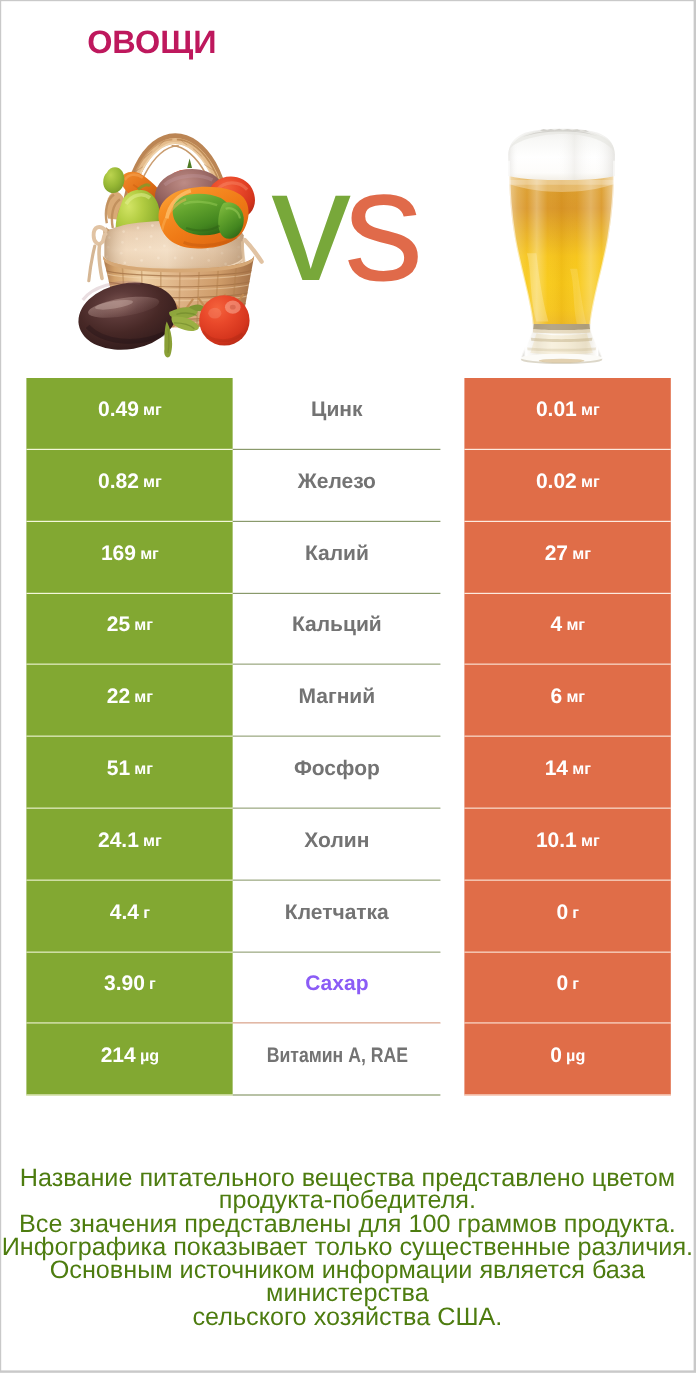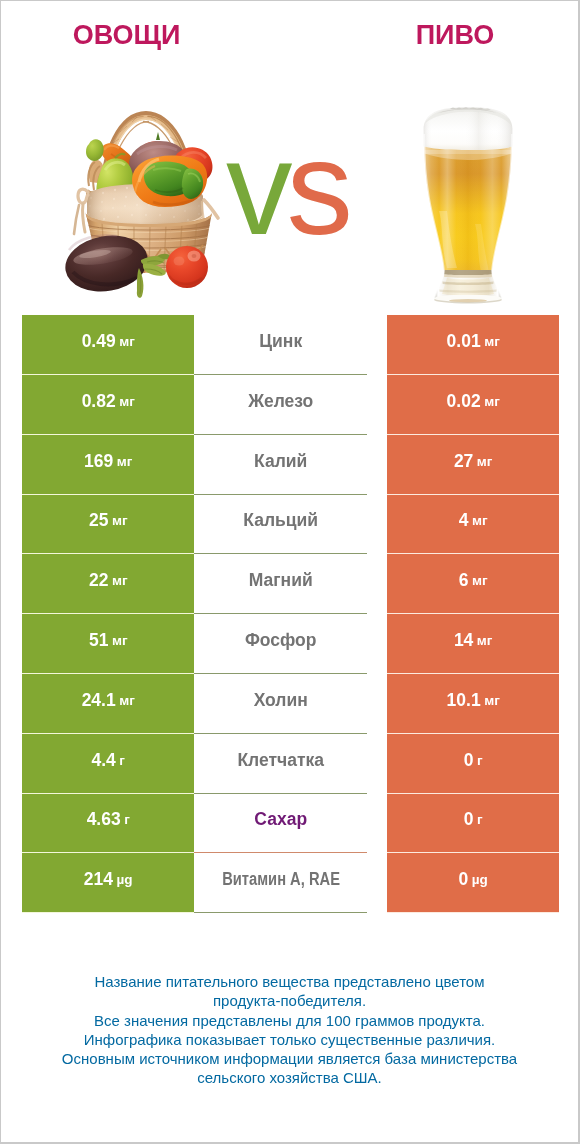--- a/index.html
+++ b/index.html
@@ -33,33 +33,32 @@
   .row{display:flex;height:59.8px;}
   .cell{width:214px;display:flex;align-items:center;justify-content:center;
         font-size:17.5px;font-weight:600;box-sizing:border-box;line-height:1;}
   .cell > span{position:relative;top:-3px;}
   .cell.mid span{display:inline-block;}
   .cell.mid.long span{transform:scaleX(0.84);}
   .cell.left{background:#82a832;color:#fff;border-bottom:1px solid #f3f7da;}
   .cell.right{background:#e06d48;color:#fff;border-bottom:1px solid #fdeade;margin-left:20px;}
   .cell.mid{background:#fff;}
   .cell.mid.g{color:#737373;border-bottom:1px solid #8a9a6c;}
-  .cell.mid.o{color:#701a75;border-bottom:1px solid #d08a6c;}
+  .cell.mid.o{color:#8b5cf6;border-bottom:1px solid #d08a6c;}
   .unit{font-size:13.5px;margin-left:3.5px;}
   
   .footer{position:absolute;left:0;top:971px;width:577px;text-align:center;
-    font-size:15px;line-height:19.3px;color:#0369a1;}
+    font-size:21px;line-height:19.3px;color:#4d7c0f;}
 </style>
 </head>
 <body>
 
 <div class="page">
   <div class="titles">
     <div class="title" id="title-left">Овощи</div>
-    <div class="title" id="title-right">Пиво</div>
   </div>
   <div class="hero">
     <svg class="veg" viewBox="0 0 166 190" width="166" height="190">
       <defs>
         <linearGradient id="wickH" x1="0" y1="0" x2="1" y2="0">
           <stop offset="0.00" stop-color="#a9764a"></stop>
           <stop offset="0.08" stop-color="#d4a36c"></stop>
           <stop offset="0.26" stop-color="#eecfa3"></stop>
           <stop offset="0.52" stop-color="#ddb184"></stop>
           <stop offset="0.78" stop-color="#cd9a67"></stop>
@@ -574,21 +573,21 @@
         <div class="cell mid g">
           <span>Клетчатка</span>
         </div>
         <div class="cell right">
           <span>0</span>
           <span class="unit">г</span>
         </div>
       </div>
       <div class="row">
         <div class="cell left">
-          <span>4.63</span>
+          <span>3.90</span>
           <span class="unit">г</span>
         </div>
         <div class="cell mid o">
           <span>Сахар</span>
         </div>
         <div class="cell right">
           <span>0</span>
           <span class="unit">г</span>
         </div>
       </div>

